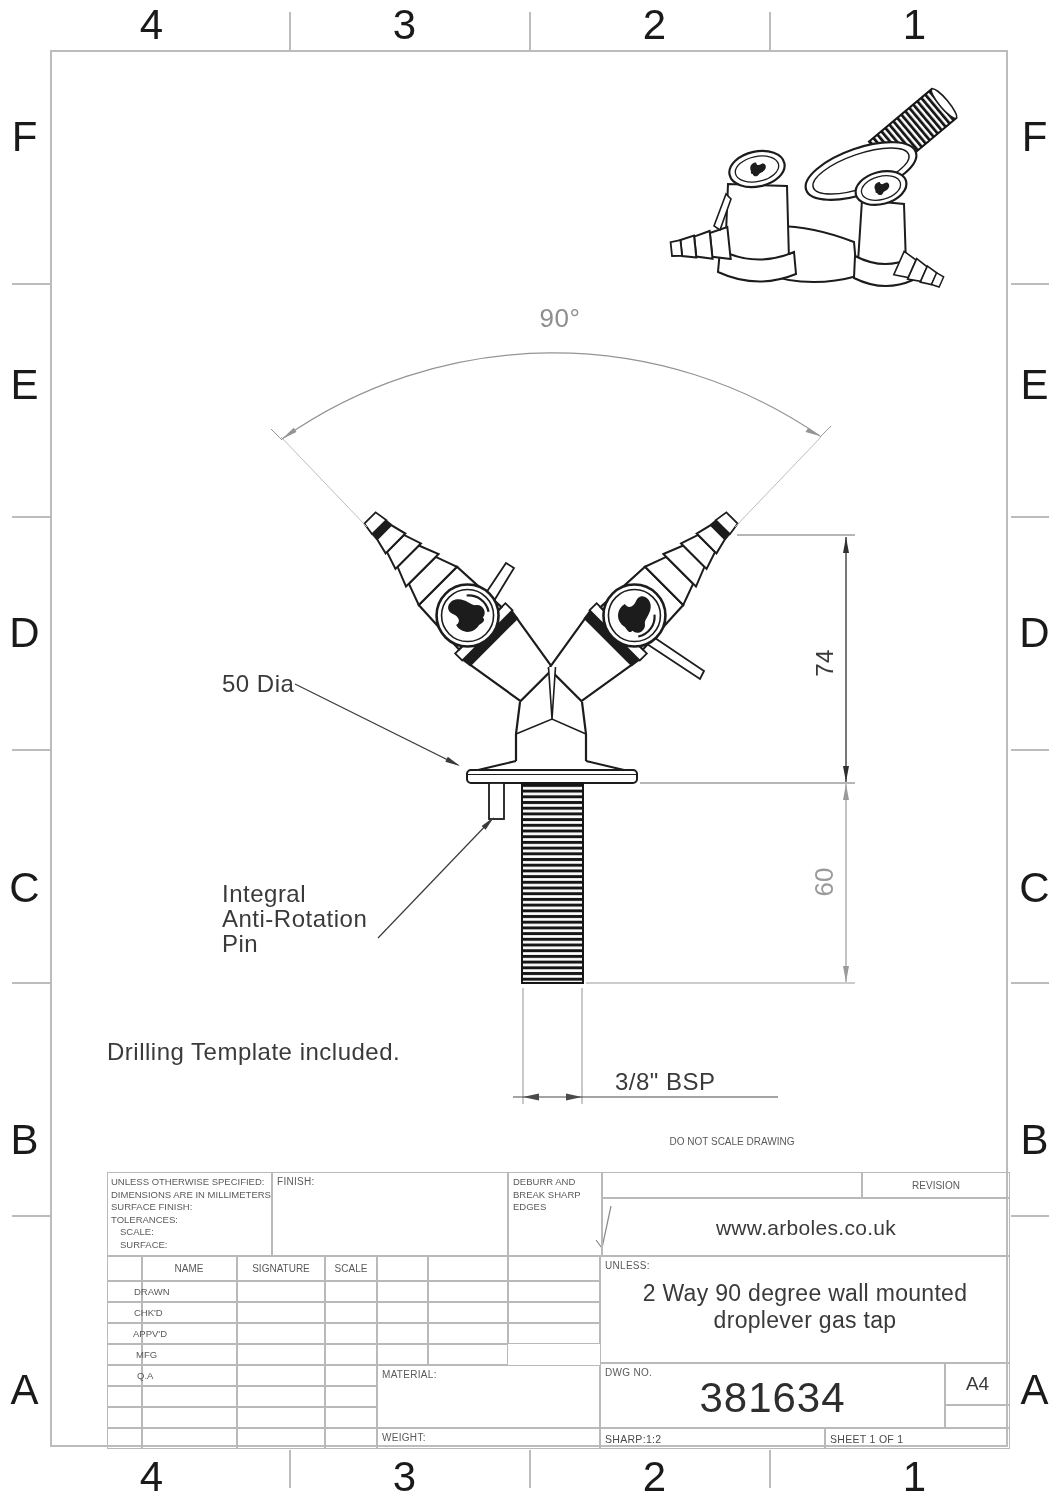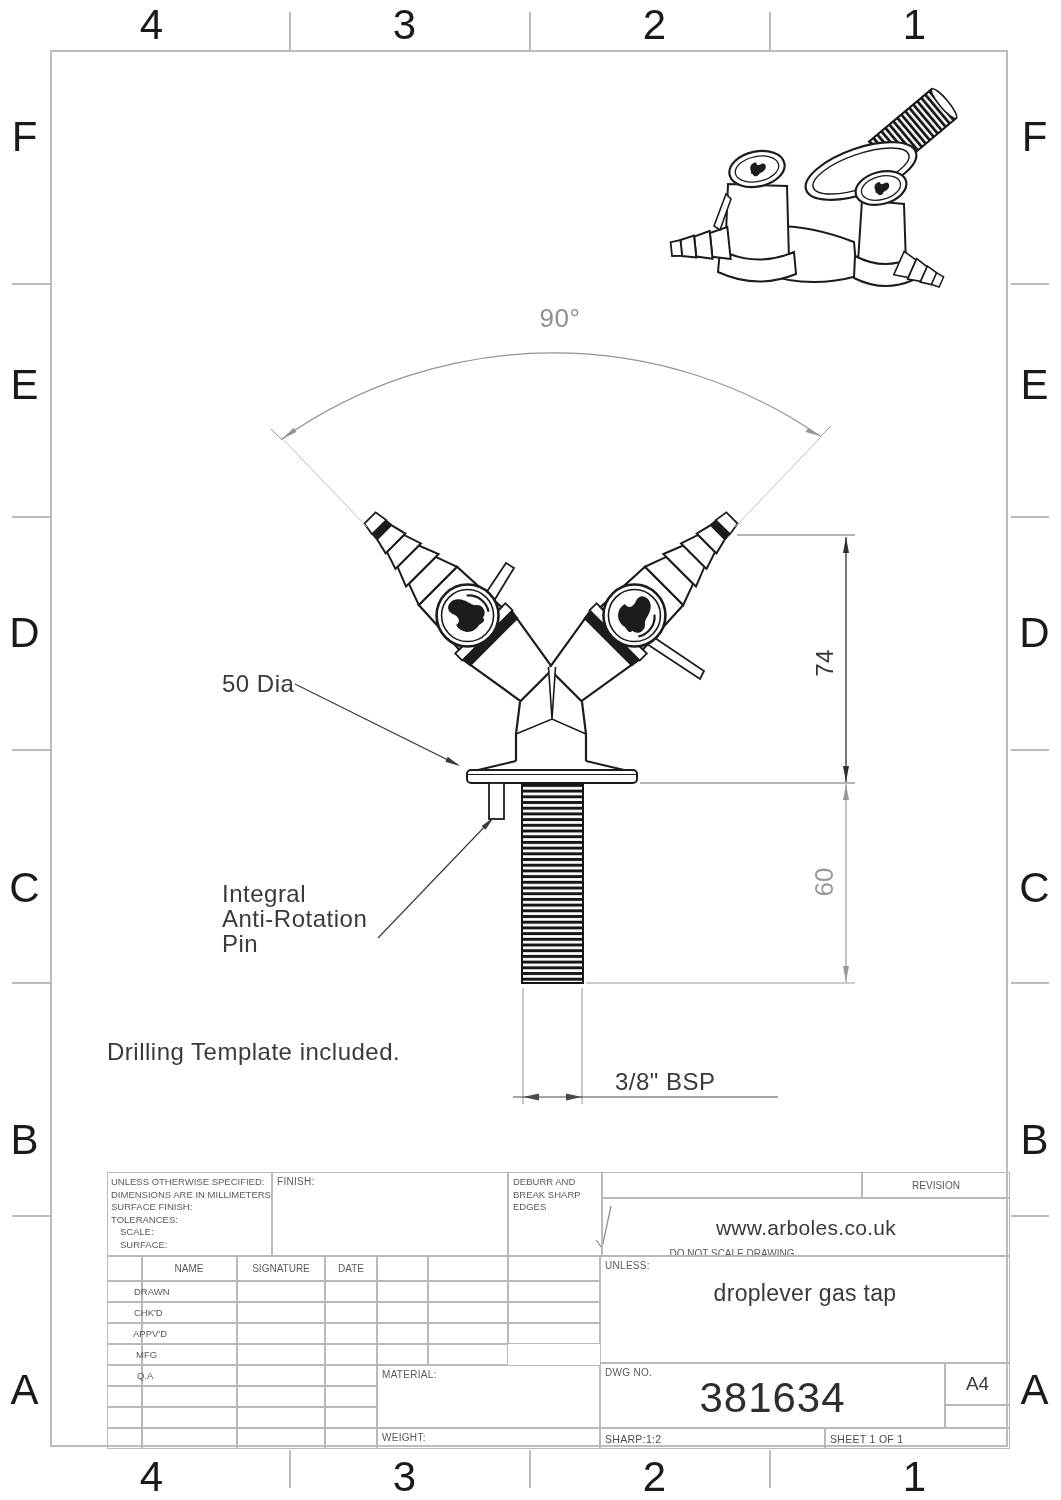--- a/index.html
+++ b/index.html
@@ -226,38 +226,38 @@
     </div>
     <div class="cell" style="left:272px;top:1172px;width:236px;height:84px"></div>
     <div class="lab" style="left:277px;top:1176px">FINISH:</div>
     <div class="cell" style="left:508px;top:1172px;width:94px;height:84px"></div>
     <div class="speclines" style="left:513px;top:1176px">
       <div>DEBURR AND</div>
       <div>BREAK SHARP</div>
       <div>EDGES</div>
     </div>
     <div class="cell" style="left:602px;top:1172px;width:260px;height:26px"></div>
-    <div class="hdrlab" style="left:732px;top:1248px">DO NOT SCALE DRAWING</div>
+    <div class="hdrlab" style="left:732px;top:1136px">DO NOT SCALE DRAWING</div>
     <div class="cell" style="left:862px;top:1172px;width:148px;height:26px"></div>
     <div class="hdrlab" style="left:936px;top:1180px">REVISION</div>
     <div class="cell" style="left:602px;top:1198px;width:408px;height:58px"></div>
     <div class="company">
       <div>www.arboles.co.uk</div>
     </div>
 
     <div class="cell" style="left:107px;top:1256px;width:35px;height:25px"></div>
     <div class="cell" style="left:142px;top:1256px;width:95px;height:25px"></div>
     <div class="cell" style="left:237px;top:1256px;width:88px;height:25px"></div>
     <div class="cell" style="left:325px;top:1256px;width:52px;height:25px"></div>
     <div class="cell" style="left:377px;top:1256px;width:51px;height:25px"></div>
     <div class="cell" style="left:428px;top:1256px;width:80px;height:25px"></div>
     <div class="cell" style="left:508px;top:1256px;width:92px;height:25px"></div>
     <div class="hdrlab" style="left:189px;top:1263px">NAME</div>
     <div class="hdrlab" style="left:281px;top:1263px">SIGNATURE</div>
-    <div class="hdrlab" style="left:351px;top:1263px">DATE</div>
+    <div class="hdrlab" style="left:351px;top:1263px">SCALE</div>
 
     <div class="cell" style="left:107px;top:1281px;width:35px;height:21px"></div>
     <div class="cell" style="left:142px;top:1281px;width:95px;height:21px"></div>
     <div class="cell" style="left:237px;top:1281px;width:88px;height:21px"></div>
     <div class="cell" style="left:325px;top:1281px;width:52px;height:21px"></div>
     <div class="cell" style="left:377px;top:1281px;width:51px;height:21px"></div>
     <div class="cell" style="left:428px;top:1281px;width:80px;height:21px"></div>
     <div class="cell" style="left:508px;top:1281px;width:92px;height:21px"></div>
     <div class="rowlab" style="left:110px;top:1287px">DRAWN</div>
 
@@ -309,20 +309,21 @@
     <div class="cell" style="left:325px;top:1428px;width:52px;height:21px"></div>
 
     <div class="cell" style="left:377px;top:1365px;width:223px;height:63px"></div>
     <div class="lab" style="left:382px;top:1369px">MATERIAL:</div>
     <div class="cell" style="left:377px;top:1428px;width:223px;height:21px"></div>
     <div class="lab" style="left:382px;top:1432px">WEIGHT:</div>
 
     <div class="cell" style="left:600px;top:1256px;width:410px;height:107px"></div>
     <div class="lab" style="left:605px;top:1260px">UNLESS:</div>
     <div class="titletxt">
+      <div>2 Way 90 degree wall mounted</div>
       <div>droplever gas tap</div>
     </div>
 
     <div class="cell" style="left:600px;top:1363px;width:345px;height:65px"></div>
     <div class="lab" style="left:605px;top:1367px">DWG NO.</div>
     <div class="dwgnum">381634</div>
 
     <div class="cell" style="left:945px;top:1363px;width:65px;height:42px"></div>
     <div class="a4">A4</div>
     <div class="cell" style="left:945px;top:1405px;width:65px;height:23px"></div>

